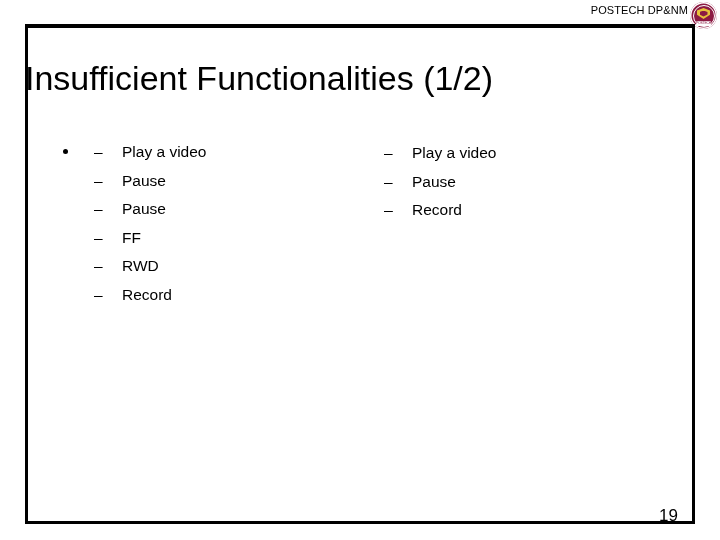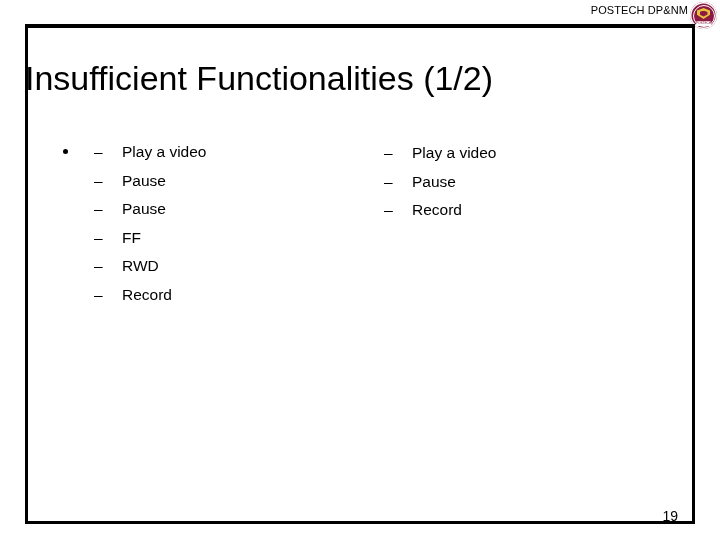--- a/index.html
+++ b/index.html
@@ -175,21 +175,21 @@
     line-height: 28.5px;
   }
   .col-left  .sublist { margin-top: 2px; }
   .col-right .sublist { margin-top: 1px; }
 
   
   .page-number {
     position: absolute;
     right: 42px;
     bottom: 14px;
-    font-size: 14px;
+    font-size: 17px;
     line-height: 20px;
     margin-top: 8px;
   }
 </style>
 </head>
 <body>
 
 <div class="header">
   <div class="header-title">POSTECH DP&amp;NM</div>
   <div class="header-rule"></div>

